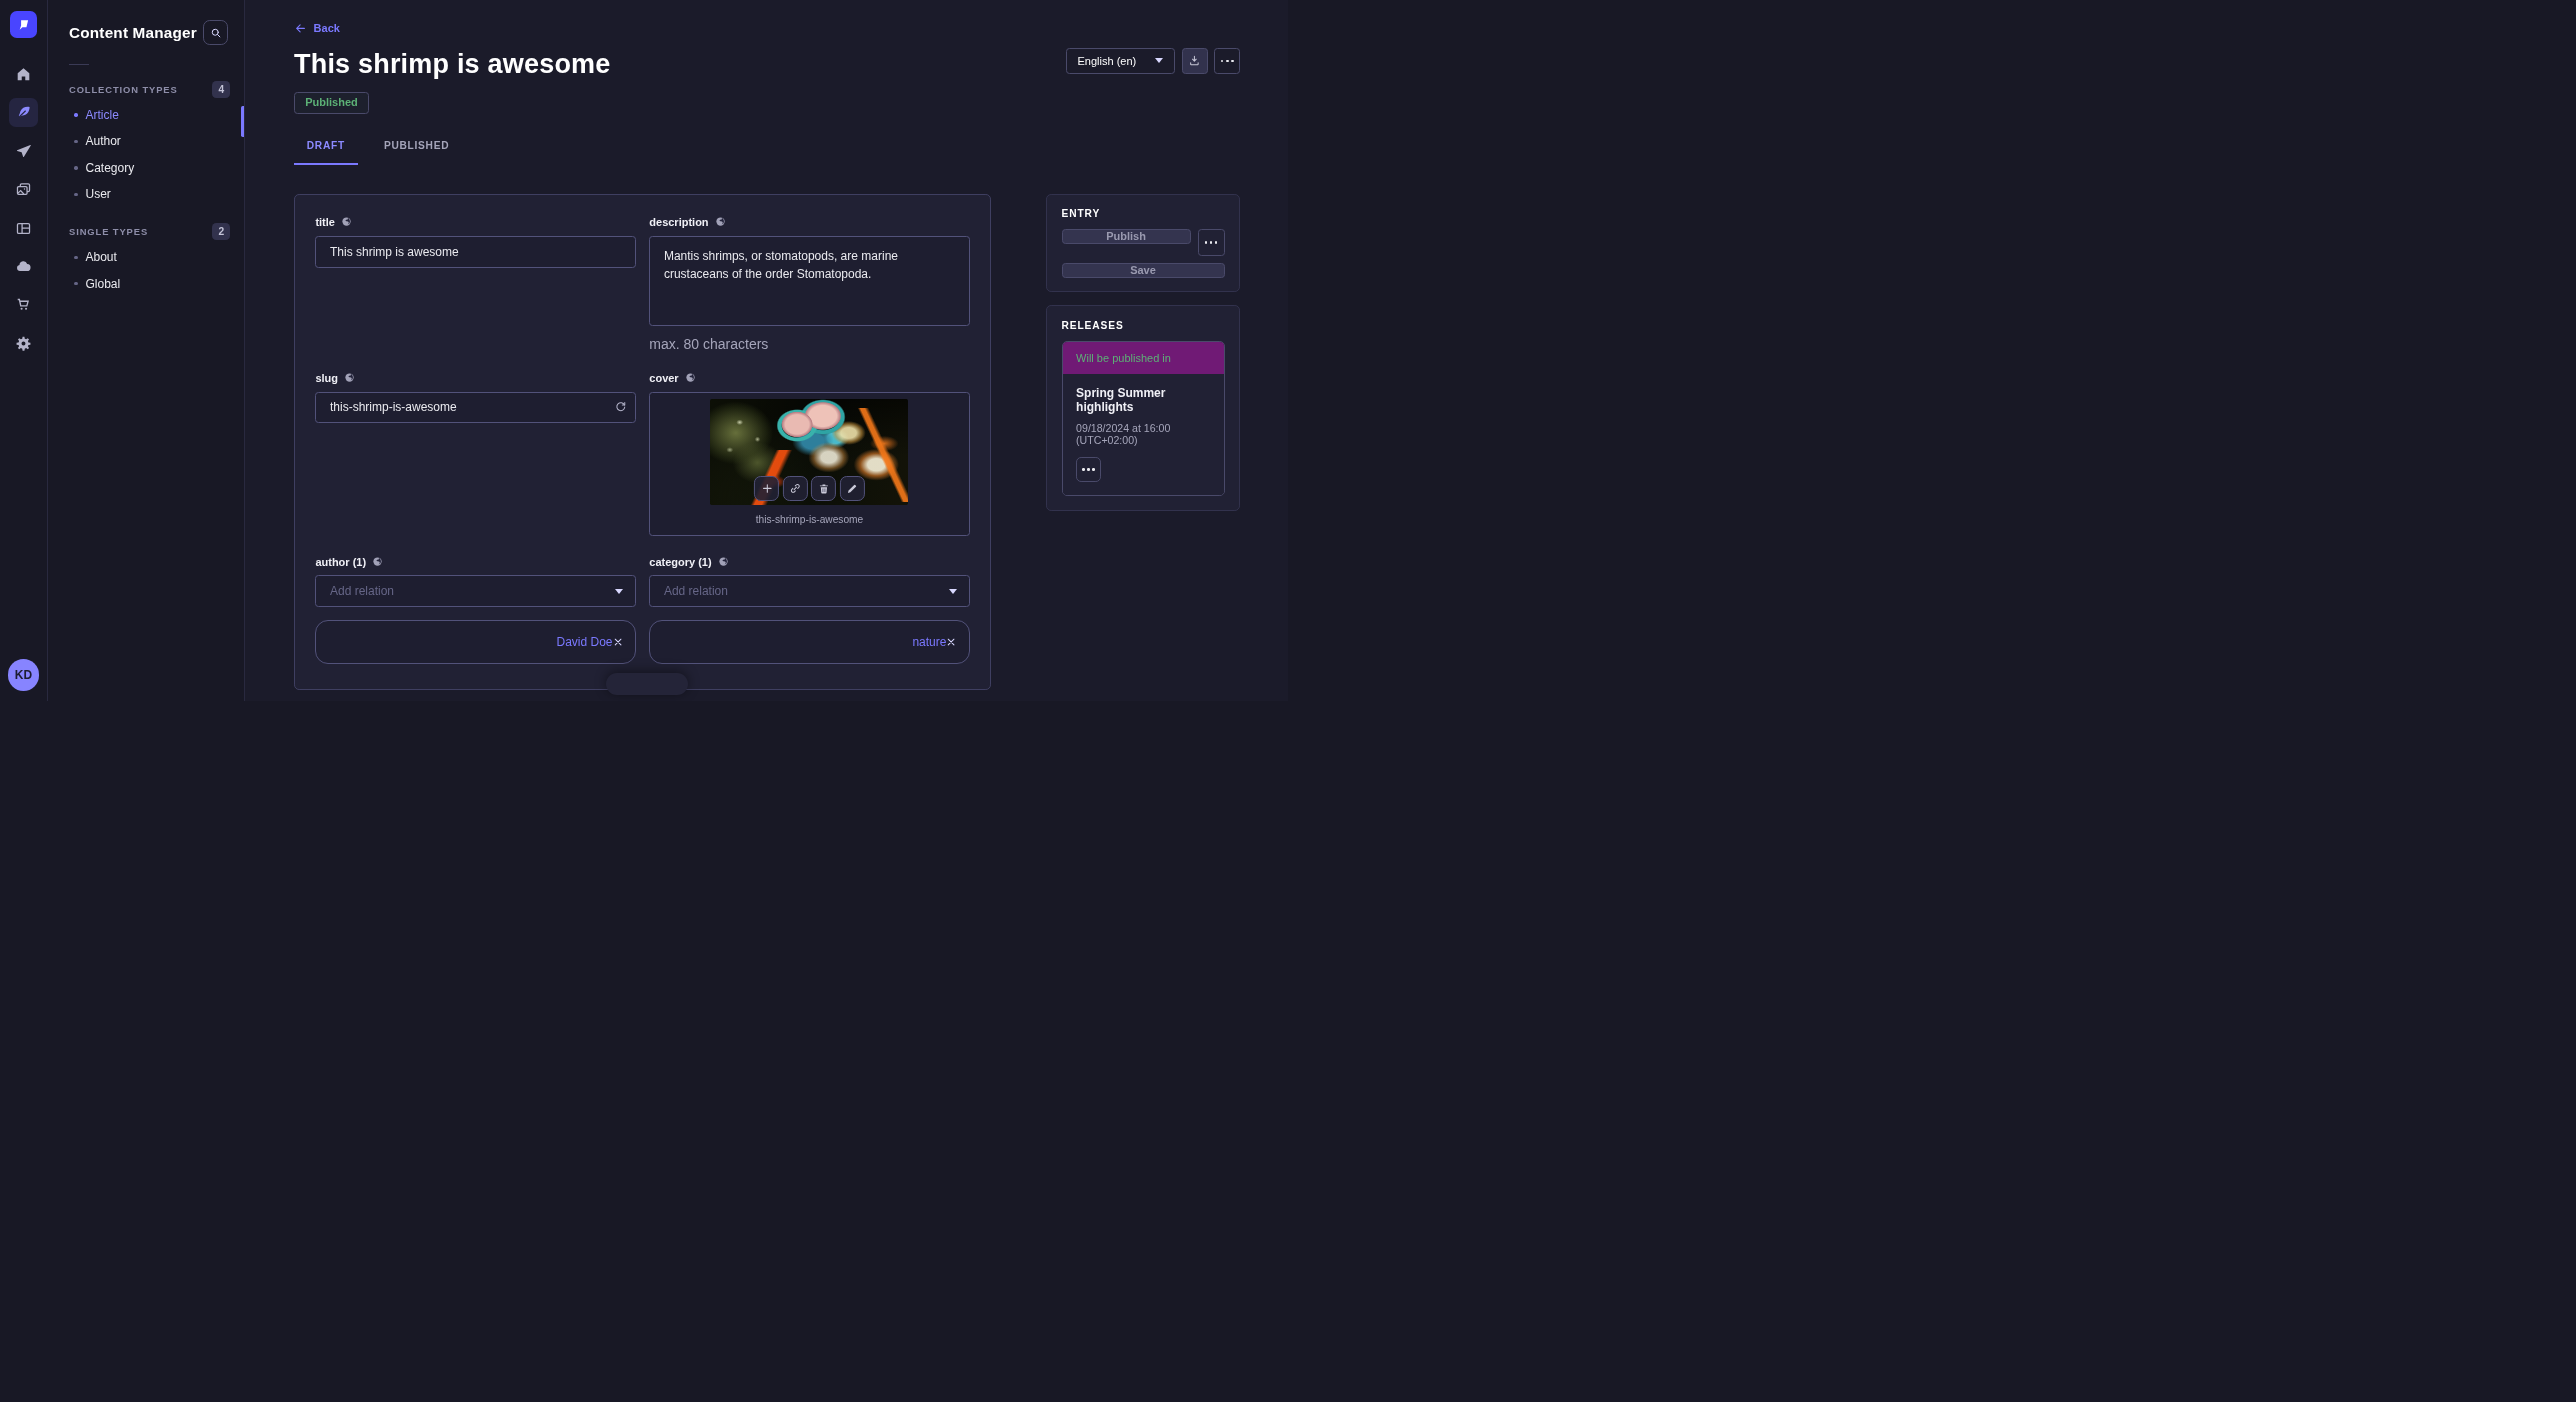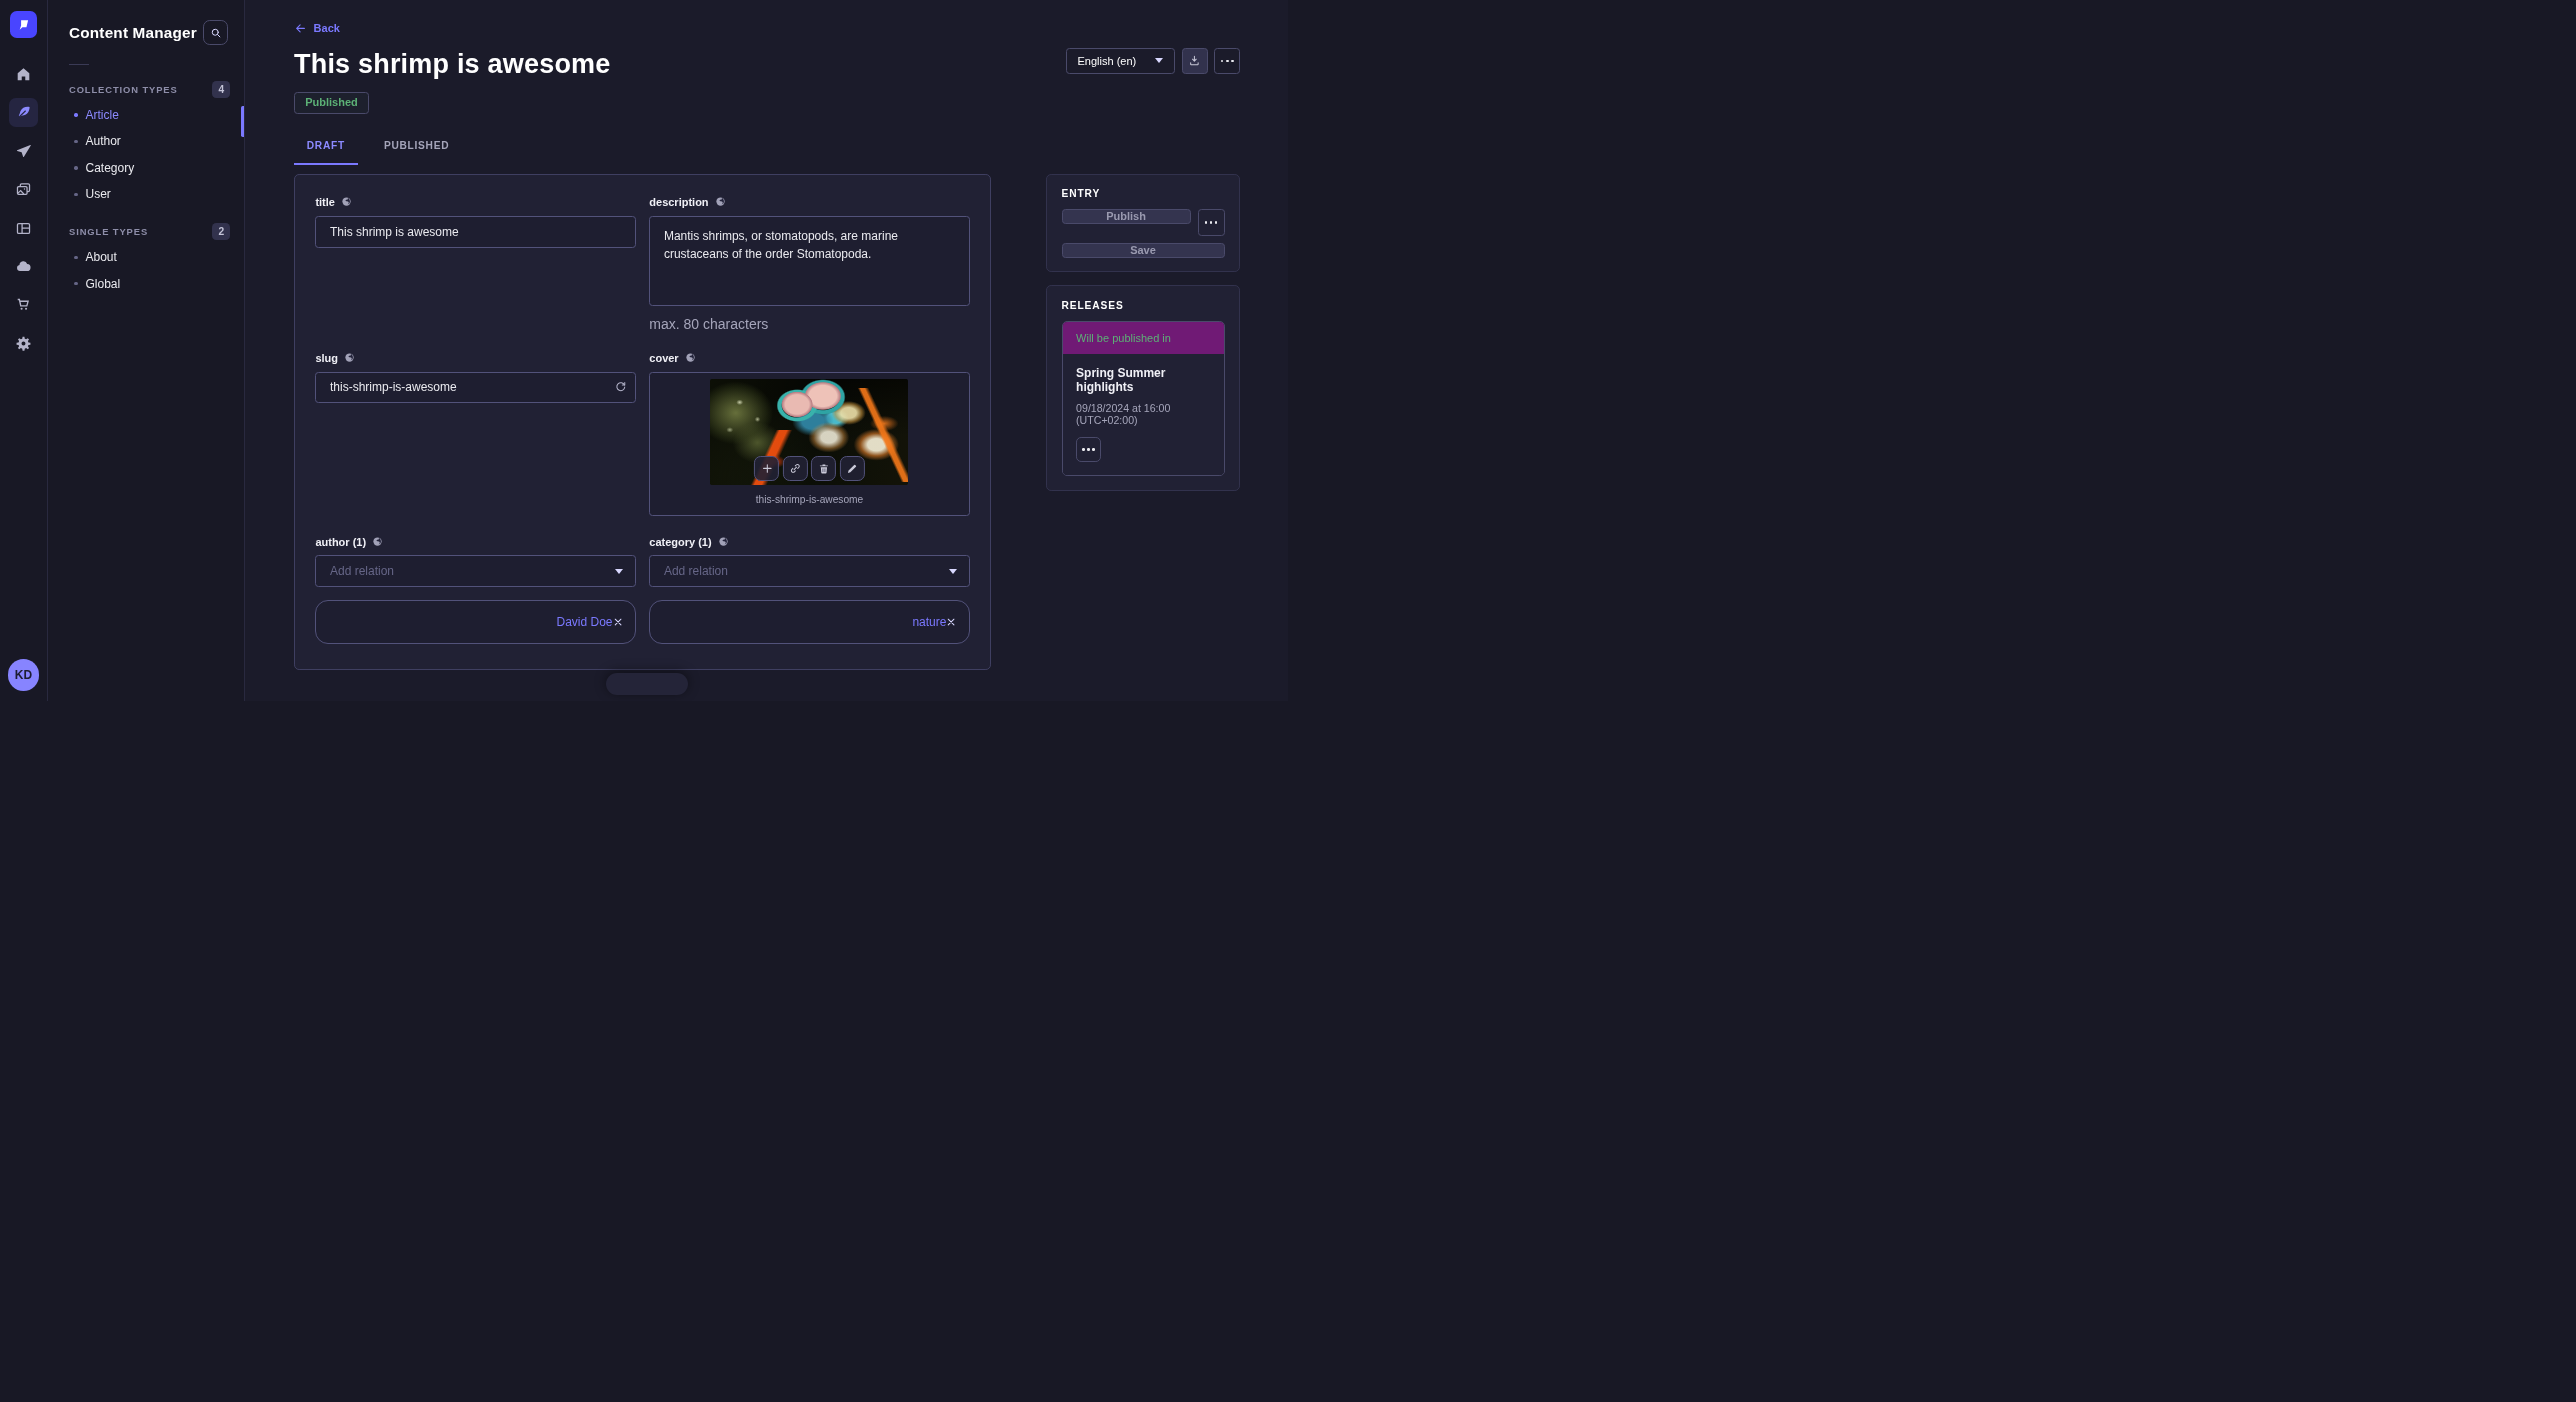--- a/index.html
+++ b/index.html
@@ -43,21 +43,21 @@
   .sq-btn.filled { background:#32324d; }
   .dots { display:flex; gap:2.6px; }
   .dots i { width:2.6px; height:2.6px; border-radius:50%; background:#eaeaef; }
 
   .status-badge { display:inline-block; margin-top:14.5px; padding:3.4px 10.2px 4.3px; border:0.9px solid #4a4a6a; border-radius:3.4px; color:#5cb176; font-size:11px; font-weight:600; background:rgba(92,177,118,.04); }
 
   .tabs { display:flex; gap:13.6px; margin-top:21px; }
   .tab { font-size:10.2px; font-weight:700; letter-spacing:0.7px; color:#a5a5ba; padding:5.1px 12.8px 12px; cursor:pointer; border-bottom:2.6px solid transparent; background:none; border-top:none; border-left:none; border-right:none; font-family:inherit; }
   .tab.active { color:#8c8aff; border-bottom-color:#7b79ff; }
 
-  .body-row { display:flex; gap:22px; margin-top:9px; align-items:flex-start; }
+  .body-row { display:flex; gap:22px; margin-top:29px; align-items:flex-start; }
 
   
   .form-card { width:705px; background:#212134; border:0.9px solid #3f3f61; border-radius:5.1px; padding:21px 20.4px 25px; display:grid; grid-template-columns:1fr 1fr; column-gap:13.6px; row-gap:19.6px; }
   .field-label { font-size:11px; font-weight:600; color:#f0f0f6; display:flex; align-items:center; gap:6px; margin-bottom:7.7px; }
   .text-input { width:100%; height:32px; background:#1e1e30; border:0.9px solid #52527a; border-radius:3.4px; color:#eaeaef; font-size:12px; font-family:inherit; padding:0 13.6px; outline:none; }
   .textarea { width:100%; height:90px; background:#1e1e30; border:0.9px solid #52527a; border-radius:3.4px; color:#eaeaef; font-size:12px; font-family:inherit; padding:10.2px 13.6px; line-height:1.55; resize:none; outline:none; }
   .hint { font-size:14px; color:#a5a5ba; margin-top:7.7px; }
   .slug-wrap { position:relative; }
   .slug-wrap .text-input { padding-right:37px; height:31px; }
   .regen-btn { position:absolute; right:8.5px; top:50%; transform:translateY(-50%); background:none; border:none; color:#b3b3c9; cursor:pointer; display:flex; }

